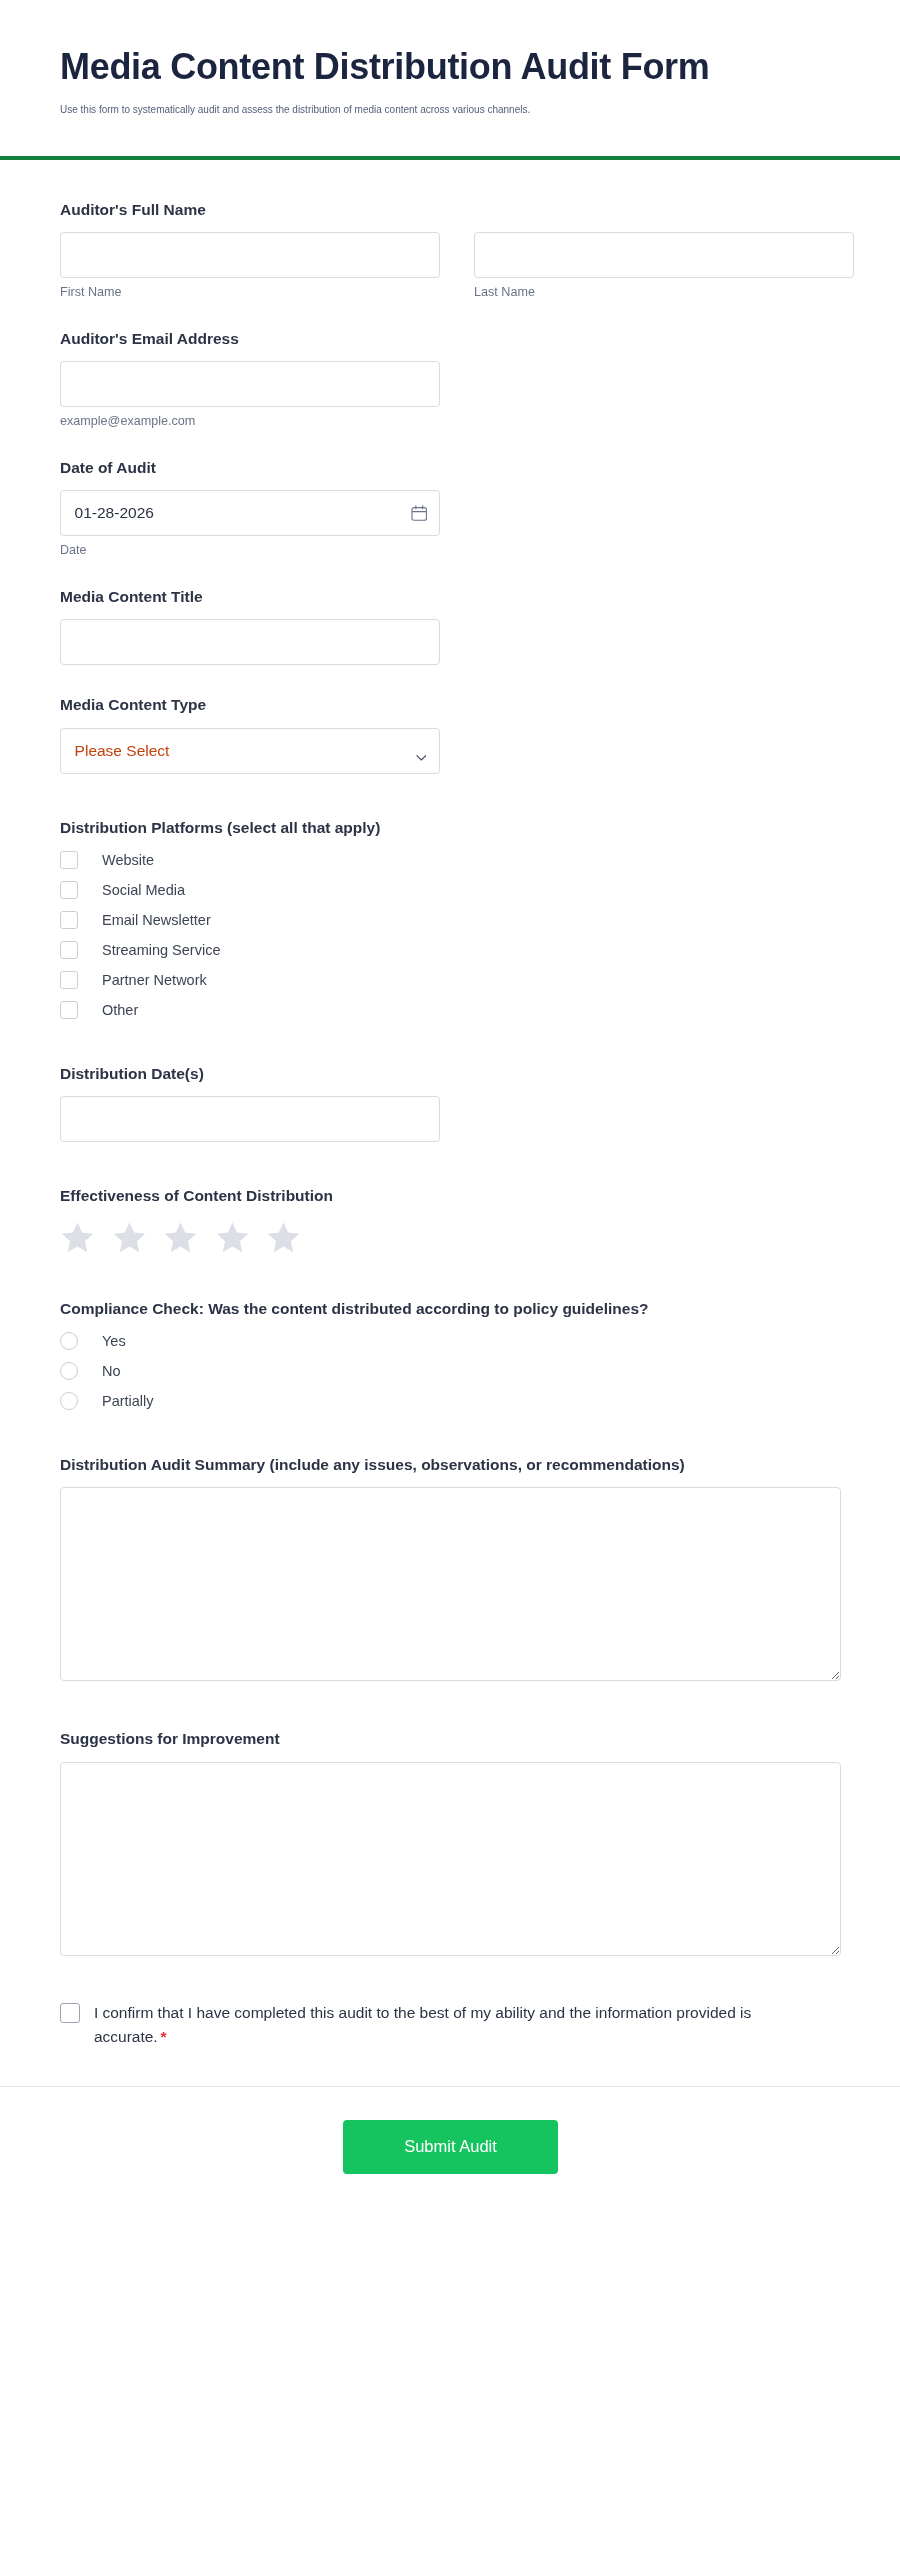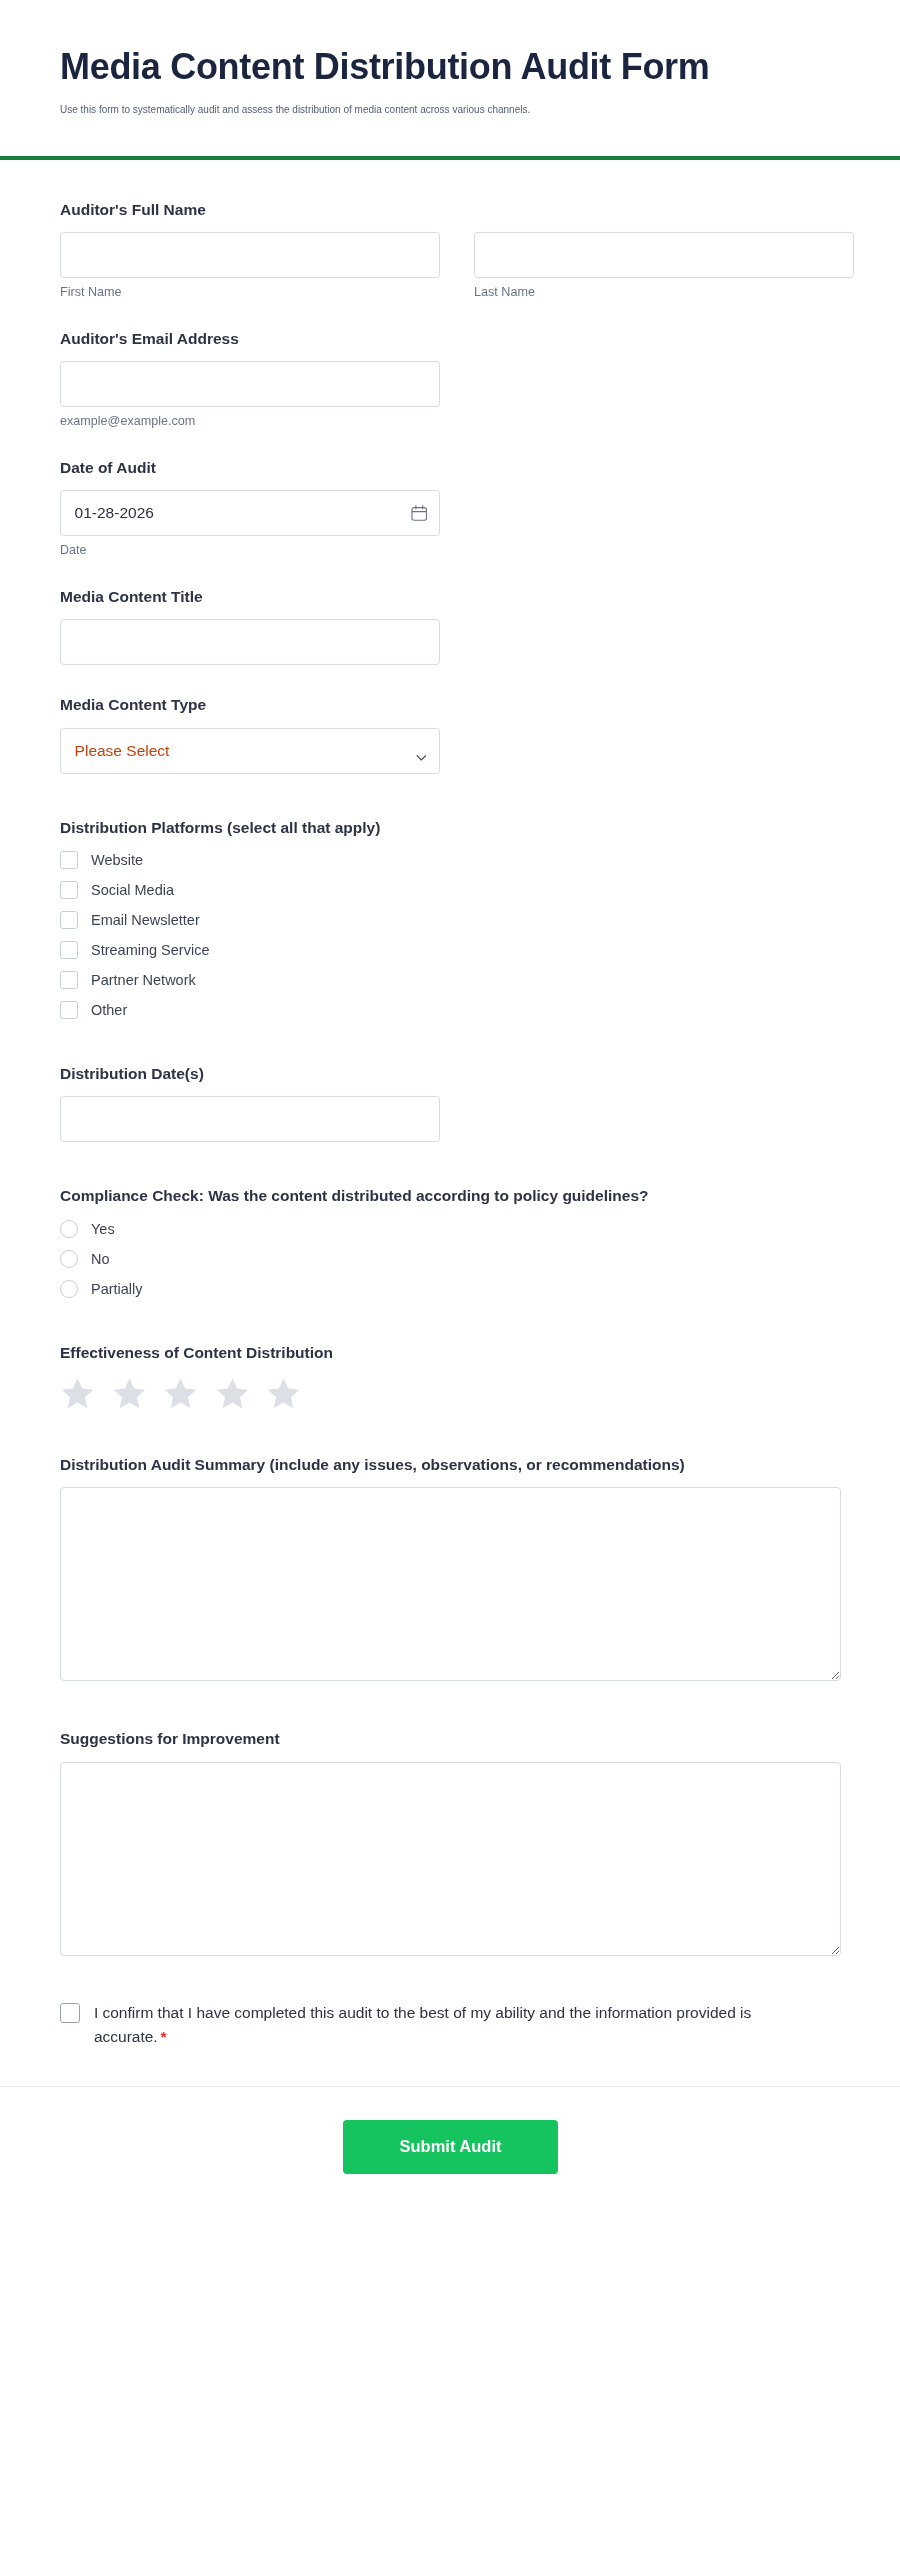--- a/index.html
+++ b/index.html
@@ -115,20 +115,21 @@
     pointer-events: none;
     width: 10.7px;
     height: 6.8px;
   }
   
   .opt-list { margin-top: 3.9px; }
   .opt-row {
     display: flex;
     align-items: center;
     margin-bottom: 9.7px;
+    gap: 11px;
   }
   .cb {
     width: 18.4px;
     height: 18.4px;
     border: 1px solid #c9cfd9;
     border-radius: 2.9px;
     background: #fff;
     margin-right: 12.6px;
     flex: 0 0 18.4px;
   }
@@ -191,21 +192,21 @@
     border-top: 1px solid #e6e8ec;
     padding: 33px 0 43px 0;
     text-align: center;
   }
   .submit-btn {
     background: #16c45f;
     color: #ffffff;
     border: none;
     border-radius: 3.9px;
     font-size: 16.5px;
-    font-weight: bold;
+    font-weight: normal;
     font-family: "Liberation Sans", sans-serif;
     padding: 0 37px;
     height: 54px;
     min-width: 215px;
     cursor: pointer;
   }
   .gap-lg { margin-bottom: 43px; }
 </style>
 </head>
 <body>
@@ -308,65 +309,65 @@
     </div>
 
     <div class="field gap-lg">
       <span class="field-label">Distribution Date(s)</span>
       <div class="w-half">
         <input class="input" type="text" value="" style="">
       </div>
     </div>
 
     <div class="field gap-lg">
+      <span class="field-label">Effectiveness of Content Distribution</span>
+      <div class="stars">
+        <span class="star">
+          <svg class="star" viewBox="0 0 24 23" xmlns="http://www.w3.org/2000/svg">
+              <path d="M12 .8l3.2 7 7.6.8-5.7 5.1 1.6 7.5L12 17.4 5.3 21.2l1.6-7.5L1.2 8.6l7.6-.8z" fill="#dcdfe6"></path>
+            </svg>
+        </span>
+        <span class="star">
+          <svg class="star" viewBox="0 0 24 23" xmlns="http://www.w3.org/2000/svg">
+              <path d="M12 .8l3.2 7 7.6.8-5.7 5.1 1.6 7.5L12 17.4 5.3 21.2l1.6-7.5L1.2 8.6l7.6-.8z" fill="#dcdfe6"></path>
+            </svg>
+        </span>
+        <span class="star">
+          <svg class="star" viewBox="0 0 24 23" xmlns="http://www.w3.org/2000/svg">
+              <path d="M12 .8l3.2 7 7.6.8-5.7 5.1 1.6 7.5L12 17.4 5.3 21.2l1.6-7.5L1.2 8.6l7.6-.8z" fill="#dcdfe6"></path>
+            </svg>
+        </span>
+        <span class="star">
+          <svg class="star" viewBox="0 0 24 23" xmlns="http://www.w3.org/2000/svg">
+              <path d="M12 .8l3.2 7 7.6.8-5.7 5.1 1.6 7.5L12 17.4 5.3 21.2l1.6-7.5L1.2 8.6l7.6-.8z" fill="#dcdfe6"></path>
+            </svg>
+        </span>
+        <span class="star">
+          <svg class="star" viewBox="0 0 24 23" xmlns="http://www.w3.org/2000/svg">
+              <path d="M12 .8l3.2 7 7.6.8-5.7 5.1 1.6 7.5L12 17.4 5.3 21.2l1.6-7.5L1.2 8.6l7.6-.8z" fill="#dcdfe6"></path>
+            </svg>
+        </span>
+      </div>
+    </div>
+
+    <div class="field gap-lg">
       <span class="field-label">Compliance Check: Was the content distributed according to policy guidelines?</span>
       <div class="opt-list">
         <div class="opt-row">
           <span class="rb"></span>
           <span class="opt-label">Yes</span>
         </div>
         <div class="opt-row">
           <span class="rb"></span>
           <span class="opt-label">No</span>
         </div>
         <div class="opt-row">
           <span class="rb"></span>
           <span class="opt-label">Partially</span>
         </div>
-      </div>
-    </div>
-
-    <div class="field gap-lg">
-      <span class="field-label">Effectiveness of Content Distribution</span>
-      <div class="stars">
-        <span class="star">
-          <svg class="star" viewBox="0 0 24 23" xmlns="http://www.w3.org/2000/svg">
-              <path d="M12 .8l3.2 7 7.6.8-5.7 5.1 1.6 7.5L12 17.4 5.3 21.2l1.6-7.5L1.2 8.6l7.6-.8z" fill="#dcdfe6"></path>
-            </svg>
-        </span>
-        <span class="star">
-          <svg class="star" viewBox="0 0 24 23" xmlns="http://www.w3.org/2000/svg">
-              <path d="M12 .8l3.2 7 7.6.8-5.7 5.1 1.6 7.5L12 17.4 5.3 21.2l1.6-7.5L1.2 8.6l7.6-.8z" fill="#dcdfe6"></path>
-            </svg>
-        </span>
-        <span class="star">
-          <svg class="star" viewBox="0 0 24 23" xmlns="http://www.w3.org/2000/svg">
-              <path d="M12 .8l3.2 7 7.6.8-5.7 5.1 1.6 7.5L12 17.4 5.3 21.2l1.6-7.5L1.2 8.6l7.6-.8z" fill="#dcdfe6"></path>
-            </svg>
-        </span>
-        <span class="star">
-          <svg class="star" viewBox="0 0 24 23" xmlns="http://www.w3.org/2000/svg">
-              <path d="M12 .8l3.2 7 7.6.8-5.7 5.1 1.6 7.5L12 17.4 5.3 21.2l1.6-7.5L1.2 8.6l7.6-.8z" fill="#dcdfe6"></path>
-            </svg>
-        </span>
-        <span class="star">
-          <svg class="star" viewBox="0 0 24 23" xmlns="http://www.w3.org/2000/svg">
-              <path d="M12 .8l3.2 7 7.6.8-5.7 5.1 1.6 7.5L12 17.4 5.3 21.2l1.6-7.5L1.2 8.6l7.6-.8z" fill="#dcdfe6"></path>
-            </svg>
-        </span>
       </div>
     </div>
 
     <div class="field gap-lg">
       <span class="field-label">Distribution Audit Summary (include any issues, observations, or recommendations)</span>
       <textarea class="input ta-wide" style=""></textarea>
     </div>
 
     <div class="field">
       <span class="field-label">Suggestions for Improvement</span>

